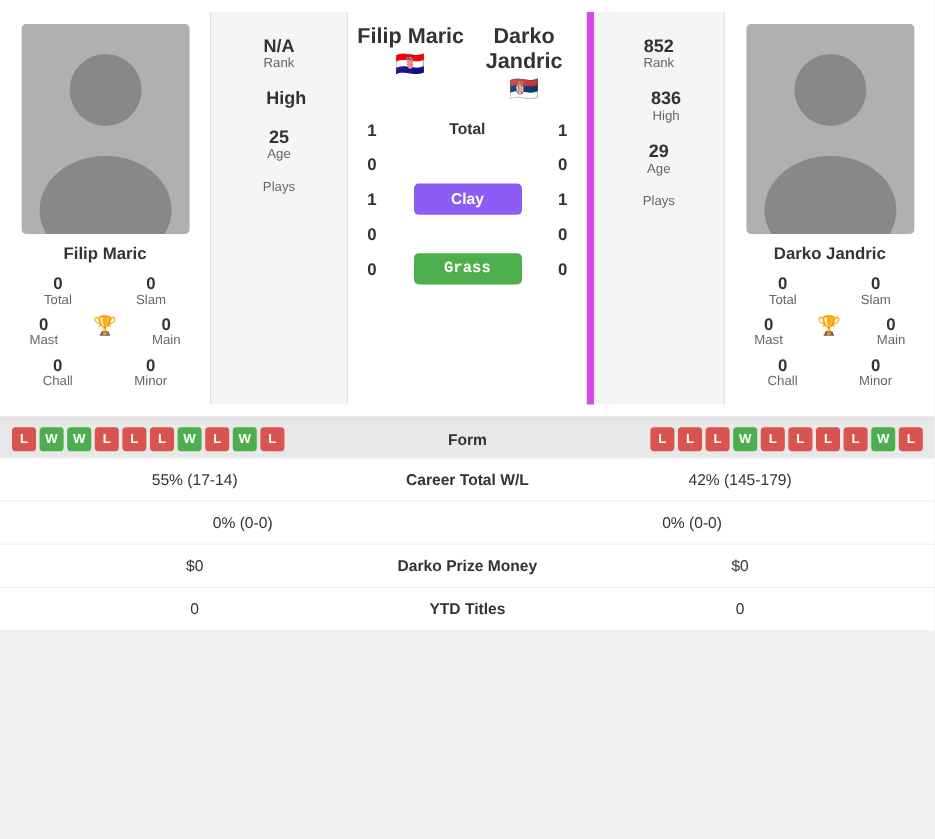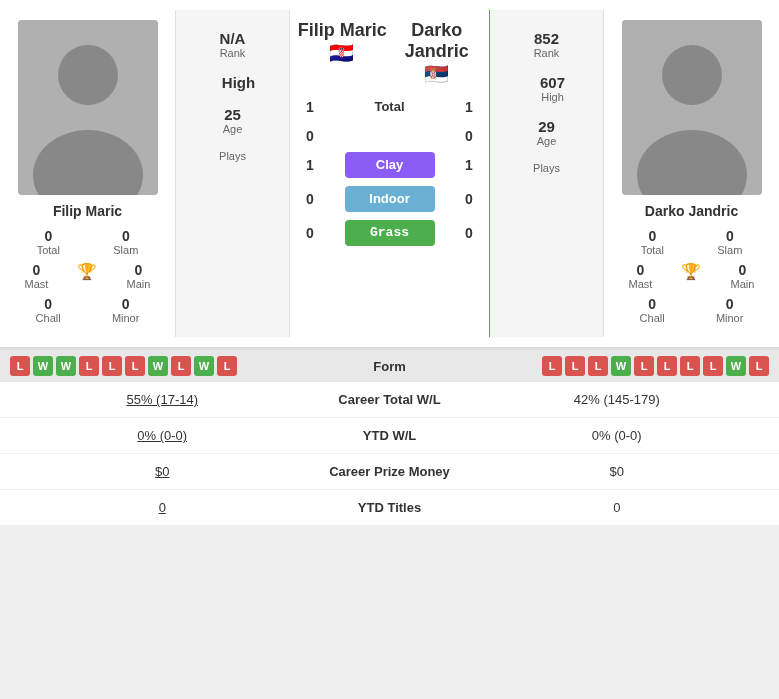--- a/index.html
+++ b/index.html
@@ -189,21 +189,21 @@
 
     
     .right-middle-panel {
       width: 115px;
       display: flex;
       flex-direction: column;
       align-items: center;
       justify-content: flex-start;
       padding: 10px 5px;
       background: #f5f5f5;
-      border-left: 1px solid #d946ef;
+      border-left: 6px solid #d946ef;
       border-right: 1px solid #e0e0e0;
     }
 
     
     .bottom-section {
       background: #fff;
       border-top: 2px solid #e0e0e0;
     }
 
     .form-row {
@@ -243,21 +243,20 @@
       display: flex;
       align-items: center;
       padding: 10px 15px;
       border-bottom: 1px solid #eee;
     }
 
     .stats-left {
       flex: 1;
       text-align: center;
       font-size: 13px;
-      text-decoration: underline;
     }
 
     .stats-center {
       width: 160px;
       text-align: center;
       font-weight: bold;
       font-size: 13px;
     }
 
     .stats-right {
@@ -359,38 +358,37 @@
     </div>
 
     <div class="surface-row">
       <span class="surface-score">1</span>
       <button class="surface-btn btn-clay">Clay</button>
       <span class="surface-score">1</span>
     </div>
 
     <div class="surface-row">
       <span class="surface-score">0</span>
-      <button class="surface-btn btn-indoor">Indoor</button>
       <span class="surface-score">0</span>
     </div>
 
     <div class="surface-row">
       <span class="surface-score">0</span>
       <button class="surface-btn btn-grass">Grass</button>
       <span class="surface-score">0</span>
     </div>
   </div>
 
   <div class="right-middle-panel">
     <div class="rank-box">
       <div class="rank-value">852</div>
       <div class="rank-label">Rank</div>
     </div>
     <div class="high-box">
-      <div class="rank-value">607</div>
+      <div class="rank-value">836</div>
       <div class="rank-label">High</div>
     </div>
     <div class="age-box">
       <div class="rank-value">29</div>
       <div class="rank-label">Age</div>
     </div>
     <div class="plays-box">
       <div class="rank-label">Plays</div>
     </div>
   </div>
@@ -473,26 +471,25 @@
   </div>
 
   <div id="stats-rows-container">
       <div class="stats-row">
     <div class="stats-left">55% (17-14)</div>
     <div class="stats-center">Career Total W/L</div>
     <div class="stats-right">42% (145-179)</div>
   </div>
       <div class="stats-row">
     <div class="stats-left">0% (0-0)</div>
-    <div class="stats-center">YTD W/L</div>
     <div class="stats-right">0% (0-0)</div>
   </div>
       <div class="stats-row">
     <div class="stats-left">$0</div>
-    <div class="stats-center">Career Prize Money</div>
+    <div class="stats-center">Darko Prize Money</div>
     <div class="stats-right">$0</div>
   </div>
       <div class="stats-row">
     <div class="stats-left">0</div>
     <div class="stats-center">YTD Titles</div>
     <div class="stats-right">0</div>
   </div>
     </div>
 
 </div>

